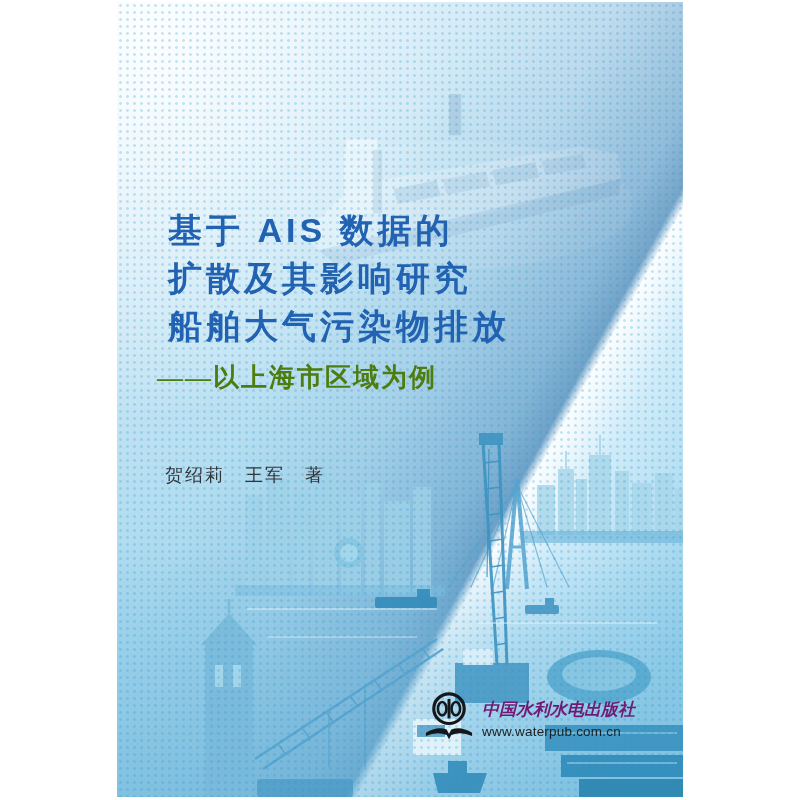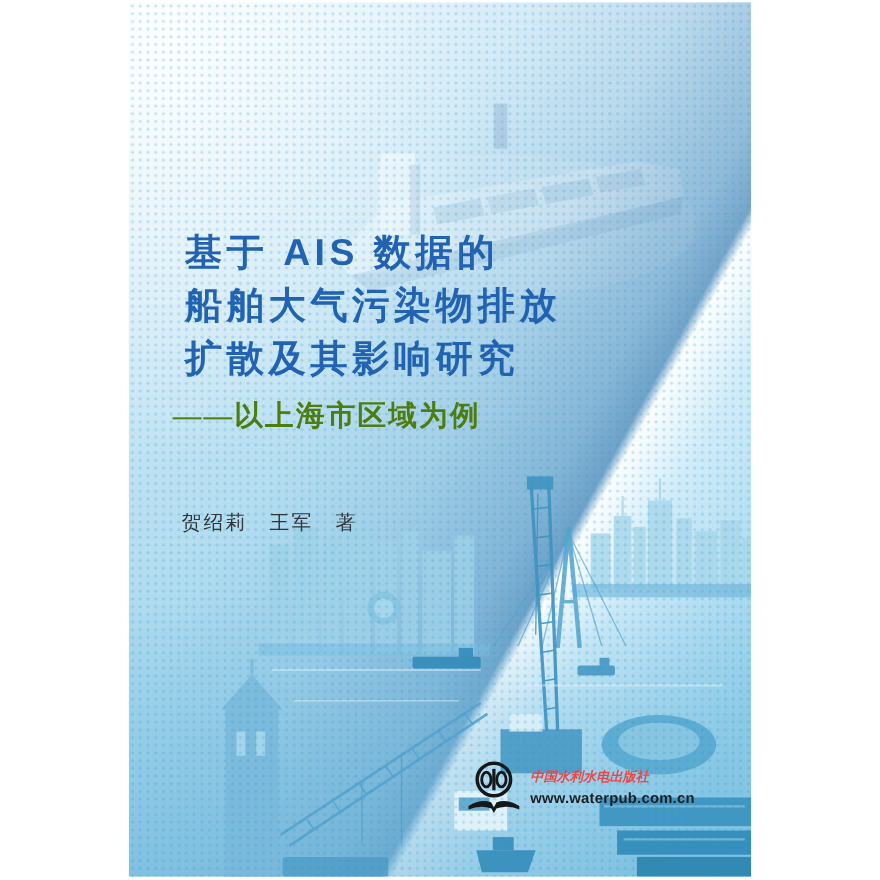--- a/index.html
+++ b/index.html
@@ -59,27 +59,27 @@
     color:#30363b;
     font-size:18px;letter-spacing:2px;margin-top:44px;
   }
   .pub{
     position:absolute;left:308px;top:688px;
     display:flex;flex-direction:row;align-items:flex-start;
   }
   .publogo{width:48px;height:54px;flex:0 0 auto;}
   .pubtext{margin-left:9px;padding-top:8px;}
   .pubname{
-    color:#ef4444;font-size:12px;font-weight:bold;font-style:italic;
+    color:#701a75;font-size:17px;font-weight:bold;font-style:italic;
     letter-spacing:0px;
     font-family:"Liberation Serif", serif;
     white-space:nowrap;
   }
   .puburl{
-    color:#1b1f23;font-size:13.5px;font-weight:bold;letter-spacing:.2px;
+    color:#1b1f23;font-size:13.5px;font-weight:normal;letter-spacing:.2px;
     margin-top:3px;
     font-family:"Liberation Sans", sans-serif;
     white-space:nowrap;
   }
 </style>
 </head>
 <body>
 
 <div class="page">
   <div class="cover">
@@ -208,22 +208,22 @@
           <line x1="360" y1="196" x2="540" y2="196" stroke-width="2"></line>
           <line x1="150" y1="210" x2="300" y2="210" stroke-width="1.5"></line>
         </g>
       </g>
     </svg>
 
     <div class="layer dots"></div>
 
     <div class="titleblock">
       <div>基于 AIS 数据的</div>
+      <div>扩散及其影响研究</div>
       <div>船舶大气污染物排放</div>
-      <div>扩散及其影响研究</div>
     </div>
 
     <div class="subtitle">——以上海市区域为例</div>
 
     <div class="authors">贺绍莉　王军　著</div>
 
     <div class="pub">
       <svg class="publogo" viewBox="0 0 52 56" aria-hidden="true">
         <ellipse cx="26" cy="19" rx="16.5" ry="16" fill="none" stroke="#15181b" stroke-width="3.4"></ellipse>
         <ellipse cx="18.6" cy="19" rx="4.6" ry="7.2" fill="none" stroke="#15181b" stroke-width="2.8"></ellipse>

